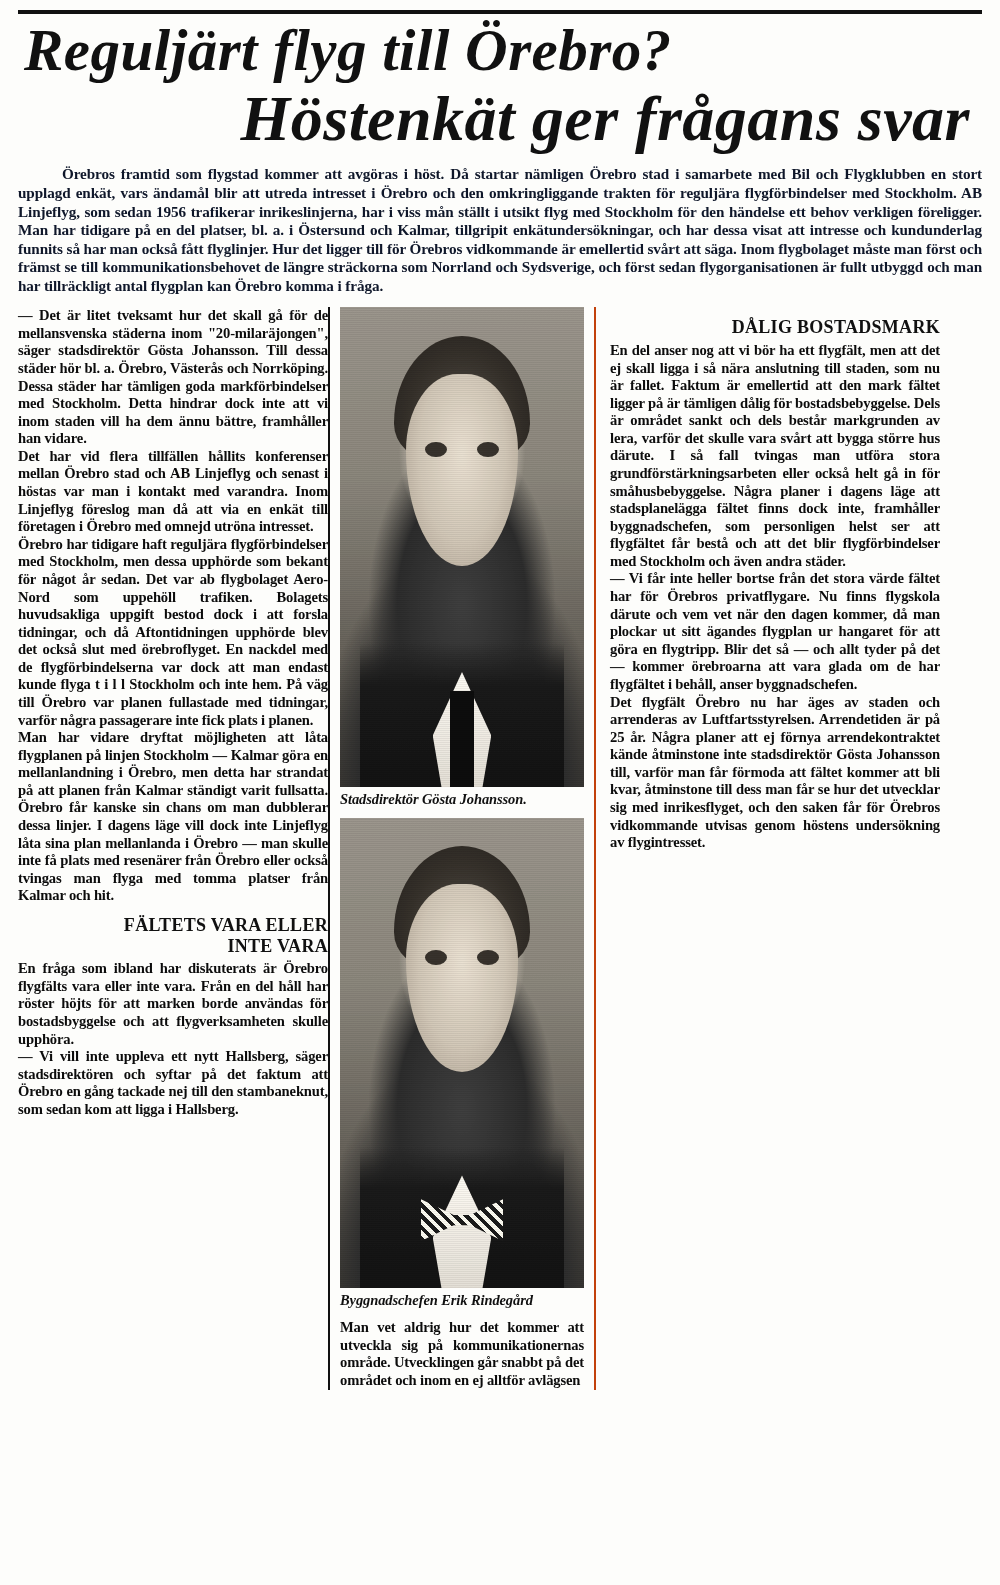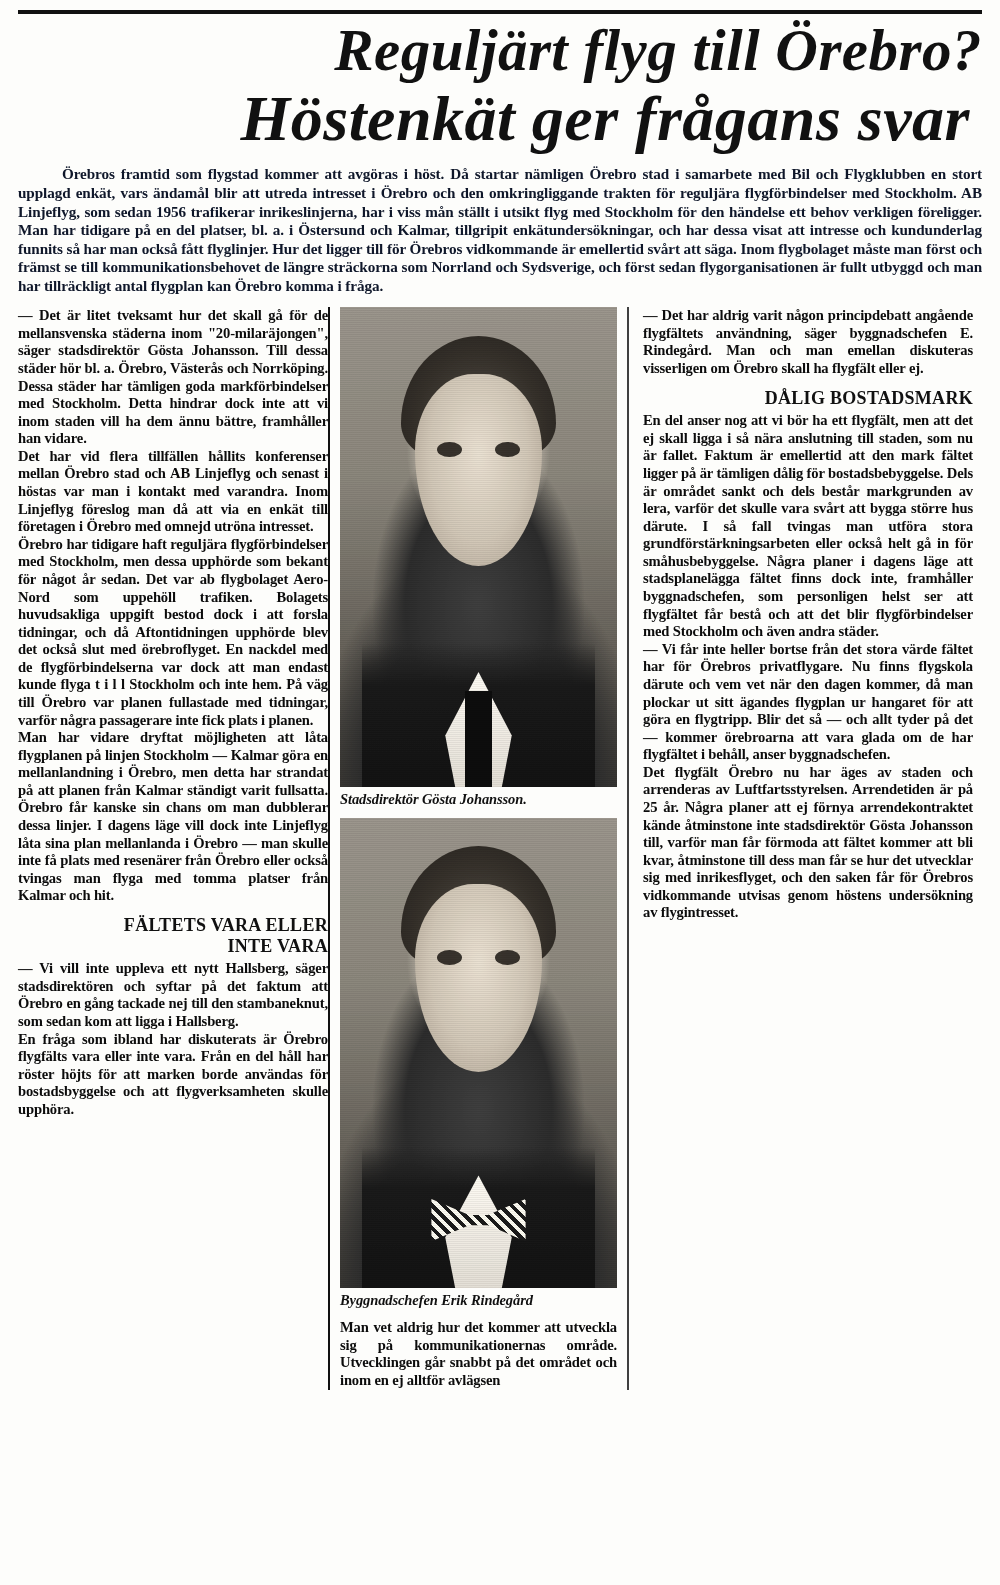--- a/index.html
+++ b/index.html
@@ -26,21 +26,21 @@
   }
   .headline {
     font-family: "Liberation Serif", serif;
     font-style: italic;
     font-weight: bold;
     letter-spacing: 0.5px;
     line-height: 1.02;
   }
   .headline-1 {
     font-size: 59px;
-    text-align: right;
+    text-align: left;
     margin: 4px 0 0 6px;
   }
   .headline-2 {
     font-size: 64px;
     text-align: right;
     margin: 6px 12px 0 0;
   }
   .lead {
     margin-top: 14px;
     font-family: "Liberation Serif", serif;
@@ -60,24 +60,24 @@
     align-items: flex-start;
   }
   .col {
     box-sizing: border-box;
   }
   .col-left {
     width: 310px;
     padding-right: 0;
   }
   .col-mid {
-    width: 301px;
+    width: 268px;
     padding: 0 10px;
     border-left: 2px solid #111;
-    border-right: 2px solid #404040;
+    border-right: 2px solid #c2410c;
   }
   .col-right {
     width: 344px;
     padding-left: 14px;
   }
   .body-text {
     font-family: "Liberation Serif", serif;
     font-weight: bold;
     font-size: 14.6px;
     line-height: 1.205;
@@ -231,22 +231,22 @@
     <div class="col col-left">
       <div class="body-text">
         <p>— Det är litet tveksamt hur det skall gå för de mellansvenska städerna inom "20-milaräjongen", säger stadsdirektör Gösta Johansson. Till dessa städer hör bl. a. Örebro, Västerås och Norrköping. Dessa städer har tämligen goda markförbindelser med Stockholm. Detta hindrar dock inte att vi inom staden vill ha dem ännu bättre, framhåller han vidare.</p>
         <p>Det har vid flera tillfällen hållits konferenser mellan Örebro stad och AB Linjeflyg och senast i höstas var man i kontakt med varandra. Inom Linjeflyg föreslog man då att via en enkät till företagen i Örebro med omnejd utröna intresset.</p>
         <p>Örebro har tidigare haft reguljära flygförbindelser med Stockholm, men dessa upphörde som bekant för något år sedan. Det var ab flygbolaget Aero-Nord som uppehöll trafiken. Bolagets huvudsakliga uppgift bestod dock i att forsla tidningar, och då Aftontidningen upphörde blev det också slut med örebroflyget. En nackdel med de flygförbindelserna var dock att man endast kunde flyga t i l l Stockholm och inte hem. På väg till Örebro var planen fullastade med tidningar, varför några passagerare inte fick plats i planen.</p>
         <p>Man har vidare dryftat möjligheten att låta flygplanen på linjen Stockholm — Kalmar göra en mellanlandning i Örebro, men detta har strandat på att planen från Kalmar ständigt varit fullsatta. Örebro får kanske sin chans om man dubblerar dessa linjer. I dagens läge vill dock inte Linjeflyg låta sina plan mellanlanda i Örebro — man skulle inte få plats med resenärer från Örebro eller också tvingas man flyga med tomma platser från Kalmar och hit.</p>
       </div>
       <div class="subhead" style="white-space:pre-line;">FÄLTETS VARA ELLER
 INTE VARA</div>
       <div class="body-text">
+        <p>En fråga som ibland har diskuterats är Örebro flygfälts vara eller inte vara. Från en del håll har röster höjts för att marken borde användas för bostadsbyggelse och att flygverksamheten skulle upphöra.</p>
         <p>— Vi vill inte uppleva ett nytt Hallsberg, säger stadsdirektören och syftar på det faktum att Örebro en gång tackade nej till den stambaneknut, som sedan kom att ligga i Hallsberg.</p>
-        <p>En fråga som ibland har diskuterats är Örebro flygfälts vara eller inte vara. Från en del håll har röster höjts för att marken borde användas för bostadsbyggelse och att flygverksamheten skulle upphöra.</p>
       </div>
     </div>
 
     <div class="col col-mid">
       <div class="photo p1">
         <div class="portrait">
           <div class="hair"></div>
           <div class="face"></div>
           <div class="eyeL"></div>
           <div class="eyeR"></div>
@@ -270,21 +270,20 @@
       </div>
       <div class="caption left">Byggnadschefen Erik Rindegård</div>
 
       <div class="body-text bottom-block">
         <p>Man vet aldrig hur det kommer att utveckla sig på kommunikationernas område. Utvecklingen går snabbt på det området och inom en ej alltför avlägsen</p>
       </div>
     </div>
 
     <div class="col col-right">
       <div class="body-text">
-        <p>— Det har aldrig varit någon principdebatt angående flygfältets användning, säger byggnadschefen E. Rindegård. Man och man emellan diskuteras visserligen om Örebro skall ha flygfält eller ej.</p>
       </div>
       <div class="subhead">DÅLIG BOSTADSMARK</div>
       <div class="body-text">
         <p>En del anser nog att vi bör ha ett flygfält, men att det ej skall ligga i så nära anslutning till staden, som nu är fallet. Faktum är emellertid att den mark fältet ligger på är tämligen dålig för bostadsbebyggelse. Dels är området sankt och dels består markgrunden av lera, varför det skulle vara svårt att bygga större hus därute. I så fall tvingas man utföra stora grundförstärkningsarbeten eller också helt gå in för småhusbebyggelse. Några planer i dagens läge att stadsplanelägga fältet finns dock inte, framhåller byggnadschefen, som personligen helst ser att flygfältet får bestå och att det blir flygförbindelser med Stockholm och även andra städer.</p>
         <p>— Vi får inte heller bortse från det stora värde fältet har för Örebros privatflygare. Nu finns flygskola därute och vem vet när den dagen kommer, då man plockar ut sitt ägandes flygplan ur hangaret för att göra en flygtripp. Blir det så — och allt tyder på det — kommer örebroarna att vara glada om de har flygfältet i behåll, anser byggnadschefen.</p>
         <p>Det flygfält Örebro nu har äges av staden och arrenderas av Luftfartsstyrelsen. Arrendetiden är på 25 år. Några planer att ej förnya arrendekontraktet kände åtminstone inte stadsdirektör Gösta Johansson till, varför man får förmoda att fältet kommer att bli kvar, åtminstone till dess man får se hur det utvecklar sig med inrikesflyget, och den saken får för Örebros vidkommande utvisas genom höstens undersökning av flygintresset.</p>
       </div>
     </div>
 
   </div>

